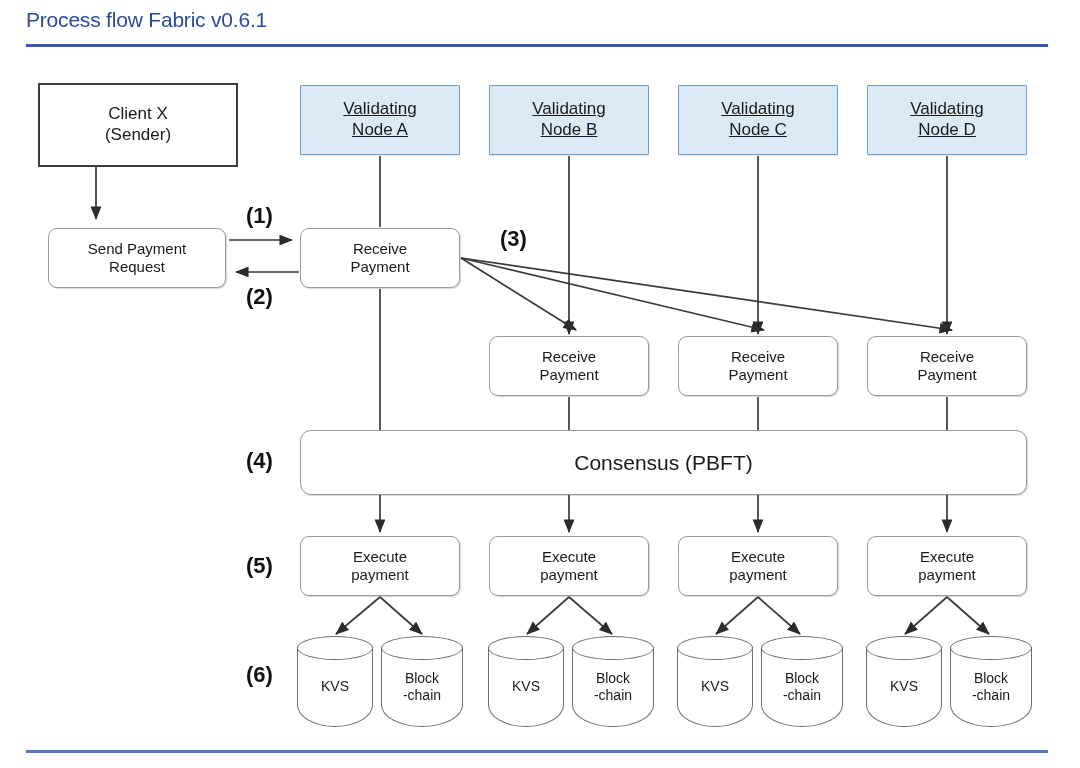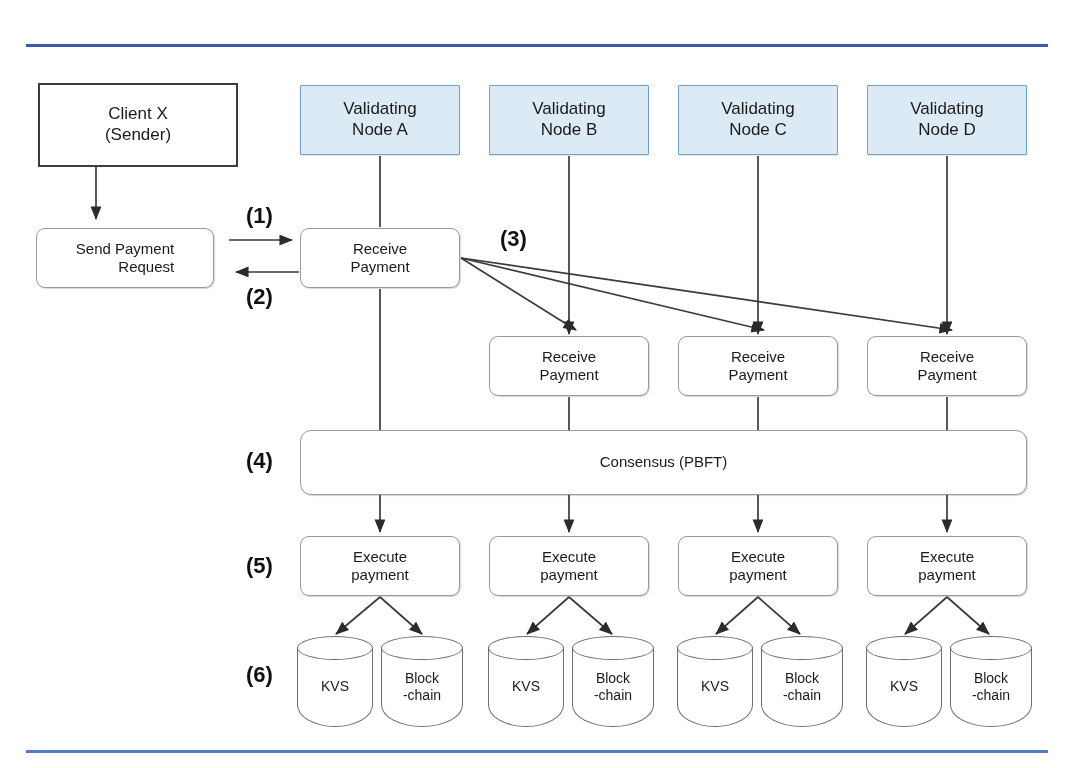--- a/index.html
+++ b/index.html
@@ -38,29 +38,30 @@
     color:#1a1a1a;background:#ffffff;
   }
   .client-box{
     border:2px solid #3d3d3d;border-radius:0;
     font-size:17px;
   }
   .node-box{
     border:1.6px solid #6f9ed4;background:#dceaf6;
     font-size:17px;border-radius:1px;
     box-shadow:0 1px 1px rgba(0,0,0,.10);
+    text-decoration:underline;
   }
   .proc-box{
     border:1.5px solid #9a9a9a;border-radius:9px;background:#fff;
     font-size:15px;
     box-shadow:1px 1px 1px rgba(0,0,0,.16);
   }
   .wide-box{
     border:1.5px solid #9a9a9a;border-radius:11px;background:#fff;
-    font-size:15px;
+    font-size:21px;
     box-shadow:1px 1px 1px rgba(0,0,0,.16);
   }
   .step-label{
     position:absolute;font-size:22px;font-weight:bold;color:#111;
     white-space:nowrap;
   }
 
   
   .cyl{
     position:absolute;box-sizing:border-box;
@@ -83,20 +84,21 @@
     text-align:center;font-size:14px;color:#1a1a1a;line-height:1.2;
     padding-top:10px;box-sizing:border-box;
   }
   .ml{white-space:pre-line;}
 </style>
 </head>
 <body>
 
 <div id="page">
 
+  <div class="header-title">Process flow Fabric v0.6.1</div>
   <div class="header-rule"></div>
   <div class="footer-rule"></div>
 
   <svg id="wires" viewBox="0 0 1080 768">
     <defs>
       <marker id="arr" markerWidth="9" markerHeight="9" refX="7.4" refY="3.2" orient="auto" markerUnits="strokeWidth">
         <path d="M0,0 L8,3.2 L0,6.4 Z" fill="#2b2b2b"></path>
       </marker>
     </defs>
     <g stroke="#3a3a3a" stroke-width="1.7" fill="none">
@@ -136,21 +138,21 @@
       <line x1="758" y1="597" x2="800" y2="634" marker-end="url(#arr)"></line>
 
       <line x1="947" y1="597" x2="905" y2="634" marker-end="url(#arr)"></line>
       <line x1="947" y1="597" x2="989" y2="634" marker-end="url(#arr)"></line>
     </g>
   </svg>
 
   <div class="box client-box ml" style="left:38px;top:83px;width:200px;height:84px;">Client X
 (Sender)</div>
 
-  <div class="box proc-box ml" style="left:36px;top:228px;width:178px;height:60px;text-align:right;">Send Payment
+  <div class="box proc-box ml" style="left:48px;top:228px;width:178px;height:60px;">Send Payment
 Request</div>
 
   <div class="box node-box ml" style="left:300px;top:85px;width:160px;height:70px;">Validating
 Node A</div>
   <div class="box node-box ml" style="left:489px;top:85px;width:160px;height:70px;">Validating
 Node B</div>
   <div class="box node-box ml" style="left:678px;top:85px;width:160px;height:70px;">Validating
 Node C</div>
   <div class="box node-box ml" style="left:867px;top:85px;width:160px;height:70px;">Validating
 Node D</div>

